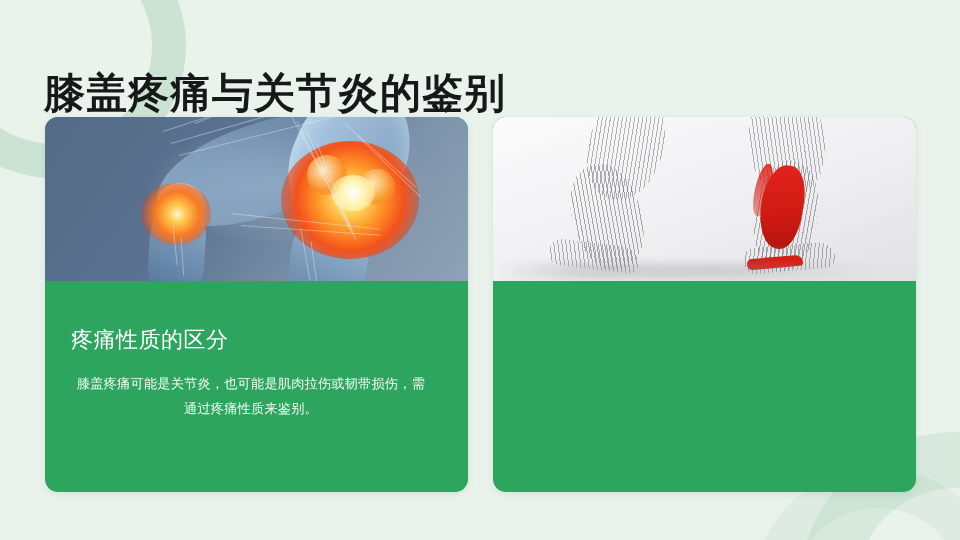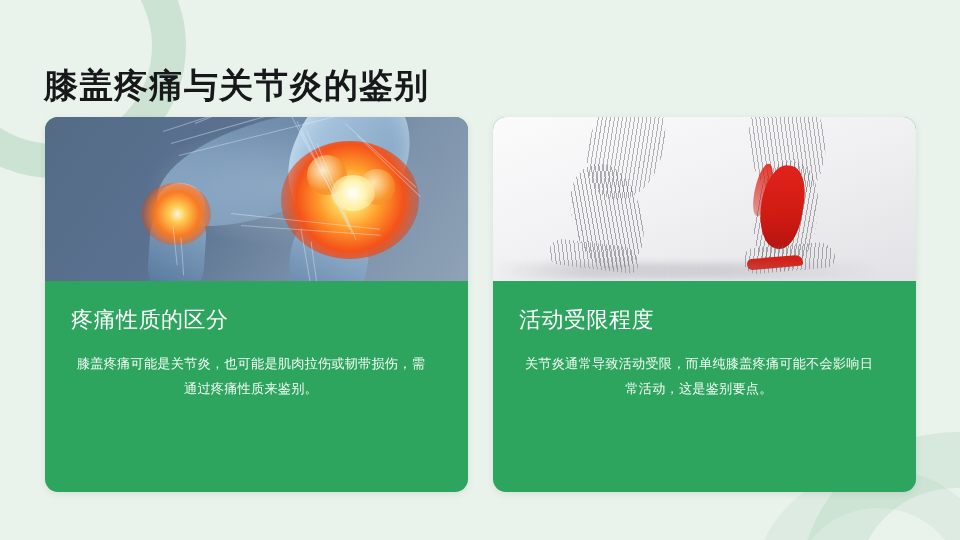--- a/index.html
+++ b/index.html
@@ -58,21 +58,21 @@
     height: 172px;
     border-radius: 50%;
     border: 40px solid rgba(150, 200, 168, 0.14);
   }
 
   
   #page-title {
     position: absolute;
     left: 44px;
     top: 42px;
-    font-size: 34px;
+    font-size: 41px;
     font-weight: bold;
     letter-spacing: 1px;
     color: #17181a;
     line-height: 1.2;
     white-space: nowrap;
   }
 
   
   .card {
     position: absolute;
@@ -272,20 +272,21 @@
     width: 100%; height: 16px;
     background: linear-gradient(90deg,
         rgba(190,190,196,0) 0%, rgba(168,168,176,.42) 22%,
         rgba(150,150,160,.30) 55%, rgba(190,190,196,0) 92%);
     filter: blur(3px);
   }
 
   
   .card-body {
     padding: 25px 24px 0 26px;
+    margin-top: 20px;
   }
   .card-title {
     color: #ffffff;
     font-size: 22px;
     font-weight: normal;
     letter-spacing: .5px;
     line-height: 1.25;
     margin: 0 0 17px 0;
   }
   .card-desc {
@@ -351,19 +352,15 @@
       <div class="leg-shape legA-calf"></div>
       <div class="leg-shape legA-foot"></div>
       <div class="leg-shape legB-thigh"></div>
       <div class="leg-shape legB-calf"></div>
       <div class="leg-shape calf-pain-edge"></div>
       <div class="leg-shape calf-pain"></div>
       <div class="leg-shape legB-foot"></div>
       <div class="leg-shape foot-pain"></div>
       <div class="leg-shape floor-shadow"></div>
     </div>
-    <div class="card-body">
-      <div class="card-title">活动受限程度</div>
-      <p class="card-desc">关节炎通常导致活动受限，而单纯膝盖疼痛可能不会影响日常活动，这是鉴别要点。</p>
-    </div>
   </div>
 
 </div>
 
 </body></html>

